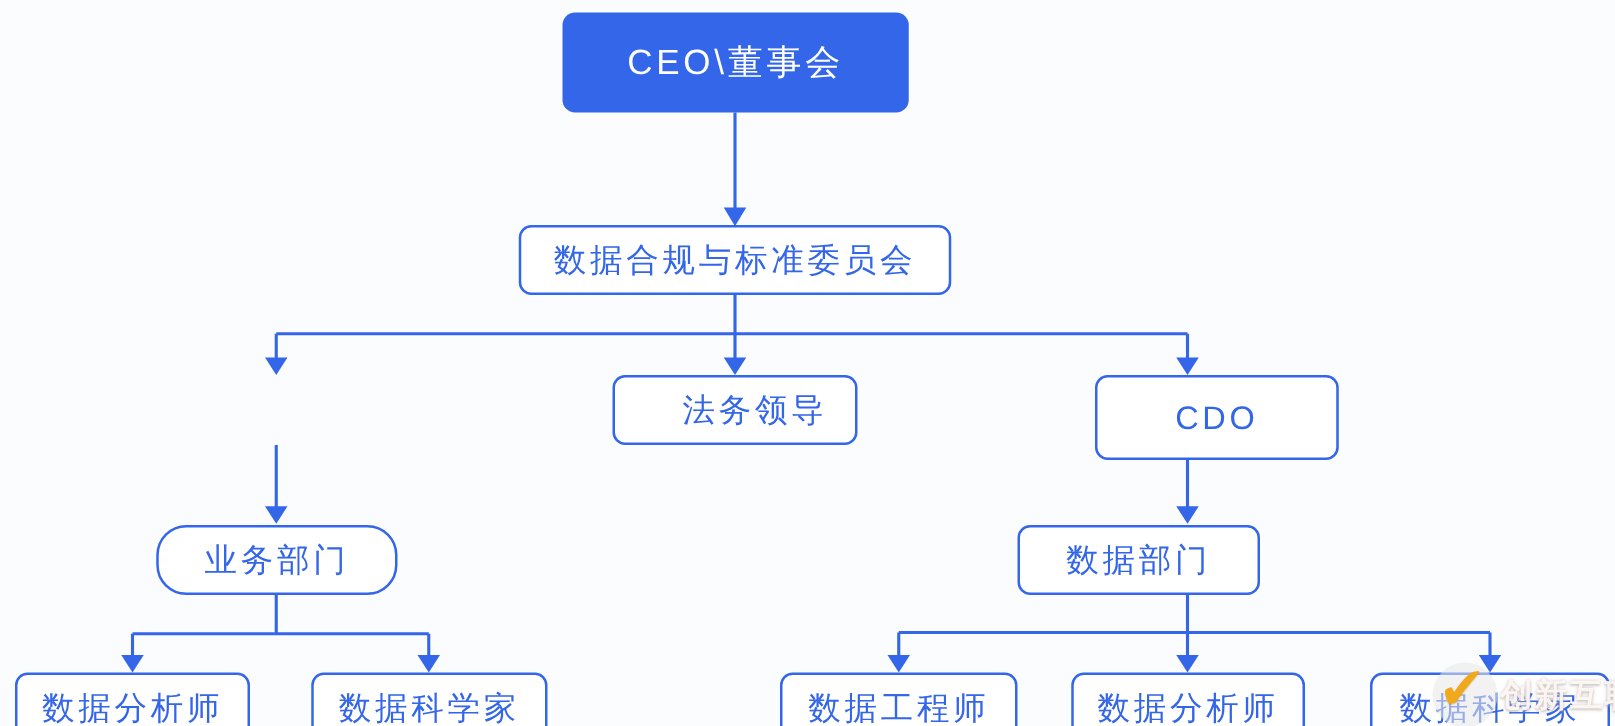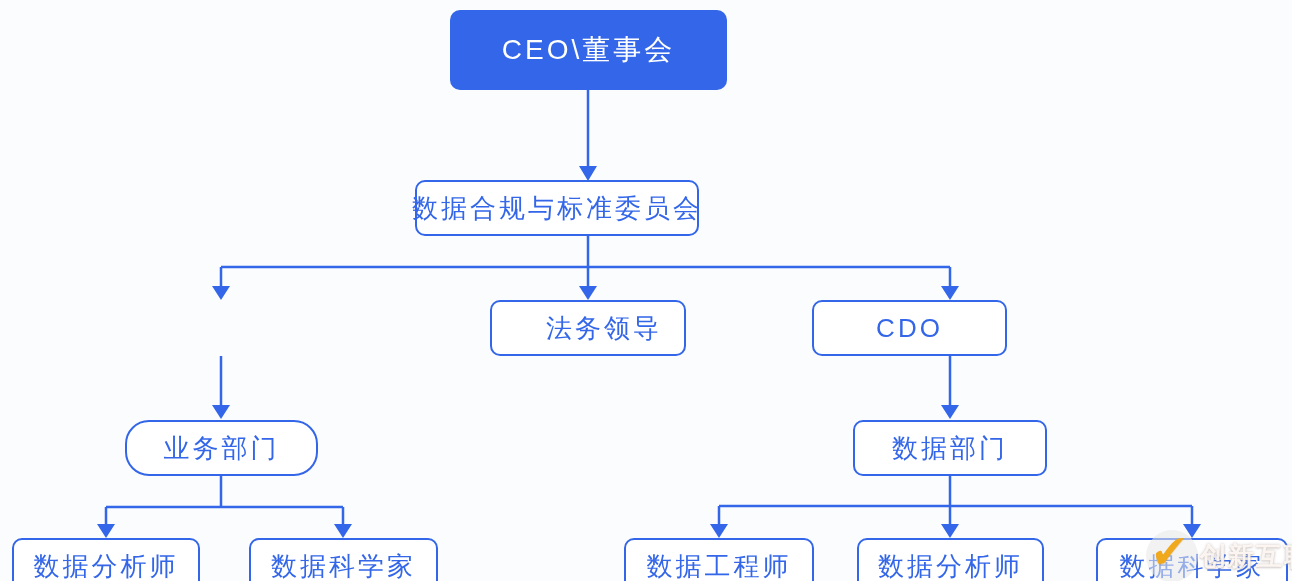--- a/index.html
+++ b/index.html
@@ -118,30 +118,30 @@
     <polygon points="334,524 352,524 343,538"></polygon>
 
     <path d="M950 476 V506 M719 506 H1192 M719 506 V525 M950 506 V525 M1192 506 V525"></path>
     <polygon points="710,524 728,524 719,538"></polygon>
     <polygon points="941,524 959,524 950,538"></polygon>
     <polygon points="1183,524 1201,524 1192,538"></polygon>
   </svg>
 
   <div class="node filled" style="left:450px; top:10px; width:277px; height:80px;">CEO\董事会</div>
 
-  <div class="node" style="left:415px; top:180px; width:284px; height:56px;">数据合规与标准委员会</div>
+  <div class="node" style="left:415px; top:180px; width:346px; height:56px;">数据合规与标准委员会</div>
 
 
   <div class="node" style="left:490px; top:300px; width:196px; height:56px;padding-left:32px;">法务领导</div>
 
-  <div class="node" style="left:812px; top:300px; width:195px; height:56px;">CDO</div>
+  <div class="node" style="left:876px; top:300px; width:195px; height:68px;">CDO</div>
 
   <div class="node" style="left:125px; top:420px; width:193px; height:56px;border-radius:24px;">业务部门</div>
 
-  <div class="node" style="left:853px; top:420px; width:194px; height:56px;">数据部门</div>
+  <div class="node" style="left:814px; top:420px; width:194px; height:56px;">数据部门</div>
 
   <div class="node" style="left:12px; top:538px; width:188px; height:56px;">数据分析师</div>
 
   <div class="node" style="left:249px; top:538px; width:189px; height:56px;">数据科学家</div>
 
   <div class="node" style="left:624px; top:538px; width:190px; height:56px;">数据工程师</div>
 
   <div class="node" style="left:857px; top:538px; width:187px; height:56px;">数据分析师</div>
 
   <div class="node" style="left:1096px; top:538px; width:192px; height:56px;">数据科学家</div>

